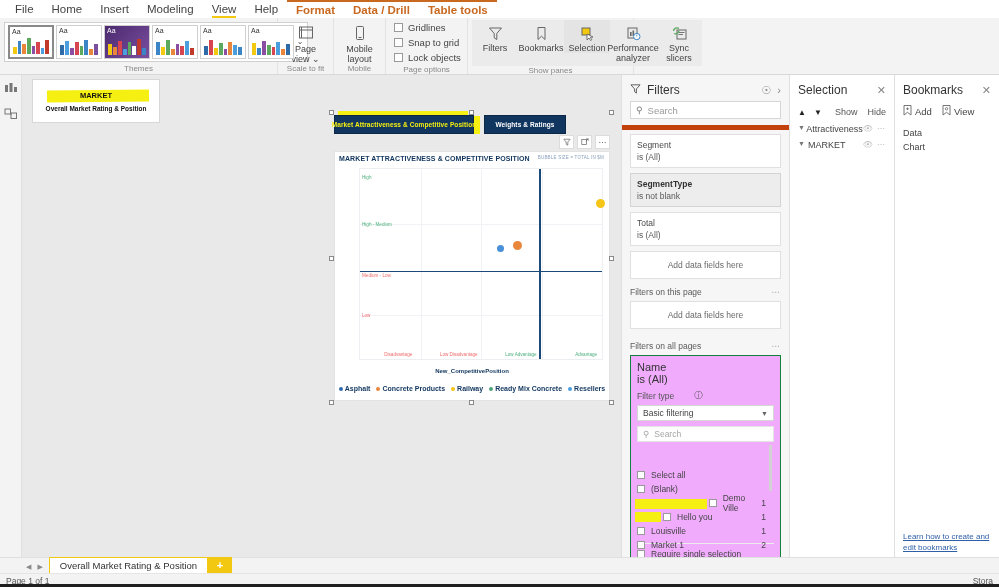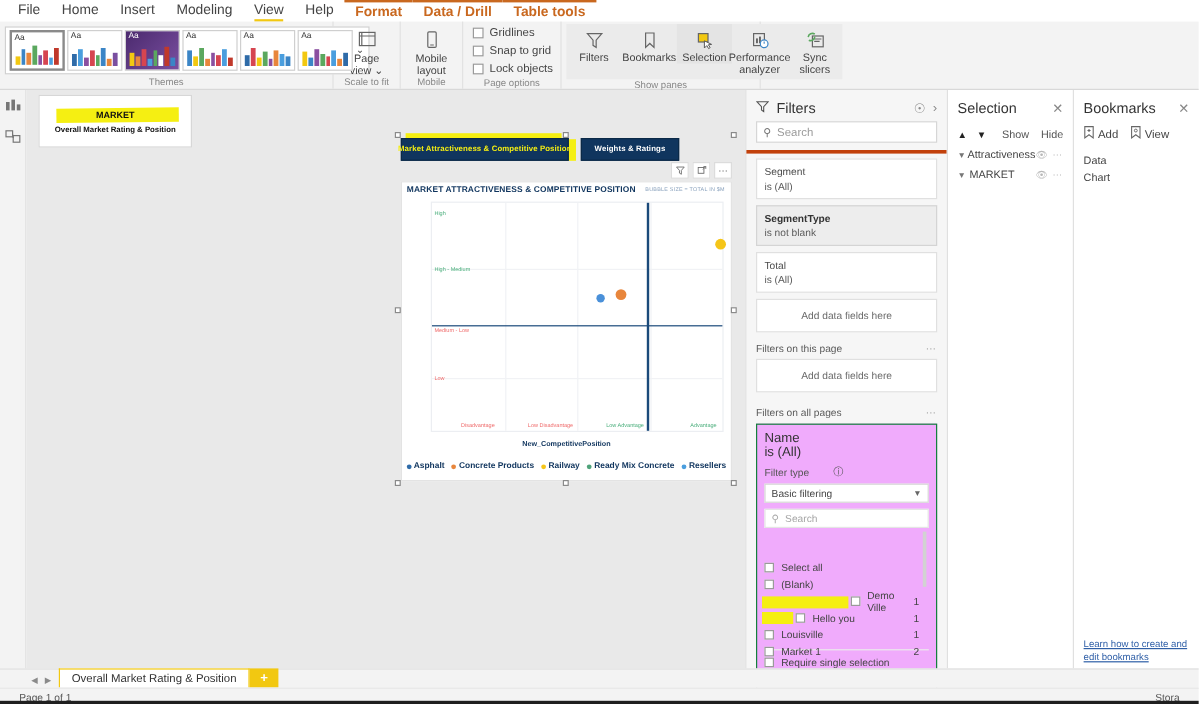--- a/index.html
+++ b/index.html
@@ -320,21 +320,21 @@
   .sel-tabs { display:flex; padding: 0 8px; gap:12px; font-size:9.5px; color:#555; }
   .sel-tab { padding-bottom:4px; position:relative; }
   .sel-tab.active:after {
     content:""; position:absolute; left:0; right:0; bottom:0; height:2px; background:#f2c811;
   }
   .sel-ctrls { display:flex; align-items:center; padding: 6px 8px 4px 8px; font-size:9px; color:#555; }
   .sel-ctrls .arr { font-size:8px; color:#222; margin-right:8px; }
   .sel-ctrls .sh { margin-left:auto; }
   .sel-ctrls .hd { margin-left:10px; }
   .sel-row {
-    display:flex; align-items:flex-end; padding: 3px 8px; font-size:9px; color:#444;
+    display:flex; align-items:flex-start; padding: 3px 8px; font-size:9px; color:#444;
   }
   .sel-row .chev { width:10px; color:#777; font-size:7px; }
   .sel-row .eye { margin-left:auto; color:#b8b8b8; font-size:8px; }
   .sel-row .dots { color:#b8b8b8; margin-left:4px; letter-spacing:1px; font-size:8px;}
 
   
   .bm-actions { display:flex; gap:10px; padding: 4px 8px 8px 8px; font-size:9.5px; color:#444; }
   .bm-act { display:flex; align-items:center; gap:3px; }
   .bm-item { padding: 2px 8px; font-size:9px; color:#444; }
   #bm-link {
@@ -355,21 +355,21 @@
   }
   #addpage {
     width:24px; height:16px; background:#f2c811;
     display:flex; align-items:center; justify-content:center;
     font-size:11px; color:#fff; font-weight:bold;
   }
   #statusbar {
     position:absolute; left:0; right:0; bottom:0; height:14px;
     background:#f3f3f3; border-top:1px solid #e6e6e6;
     display:flex; align-items:center; font-size:8.5px; color:#555;
-    padding: 0 16px;
+    padding: 0 6px;
   }
   #statusbar .right { margin-left:auto; color:#555; }
   #bottomstrip { position:absolute; left:0; right:0; bottom:0; height:3px; background:#1f1f1f; }
 </style>
 </head>
 <body>
 
 <div id="ribbon-tabs">
   <div class="rtab">File</div>
   <div class="rtab">Home</div>
@@ -716,21 +716,21 @@
       <span class="ttl">Filters</span>
       <span class="act">☉</span>
       <span class="act">›</span>
     </div>
 
     <div class="srch">
       <span class="mg">⚲</span>
       <span>Search</span>
     </div>
 
-    <div style="border-top:3px solid #c2410c; padding-top:4px;">
+    <div style="border-top:5px solid #c2410c; padding-top:4px;">
       <div class="fcard">
         <div class="fname">Segment</div>
         <div class="fval">is (All)</div>
       </div>
       <div class="fcard active">
         <div class="fname b">SegmentType</div>
         <div class="fval">is not blank</div>
       </div>
       <div class="fcard">
         <div class="fname">Total</div>

